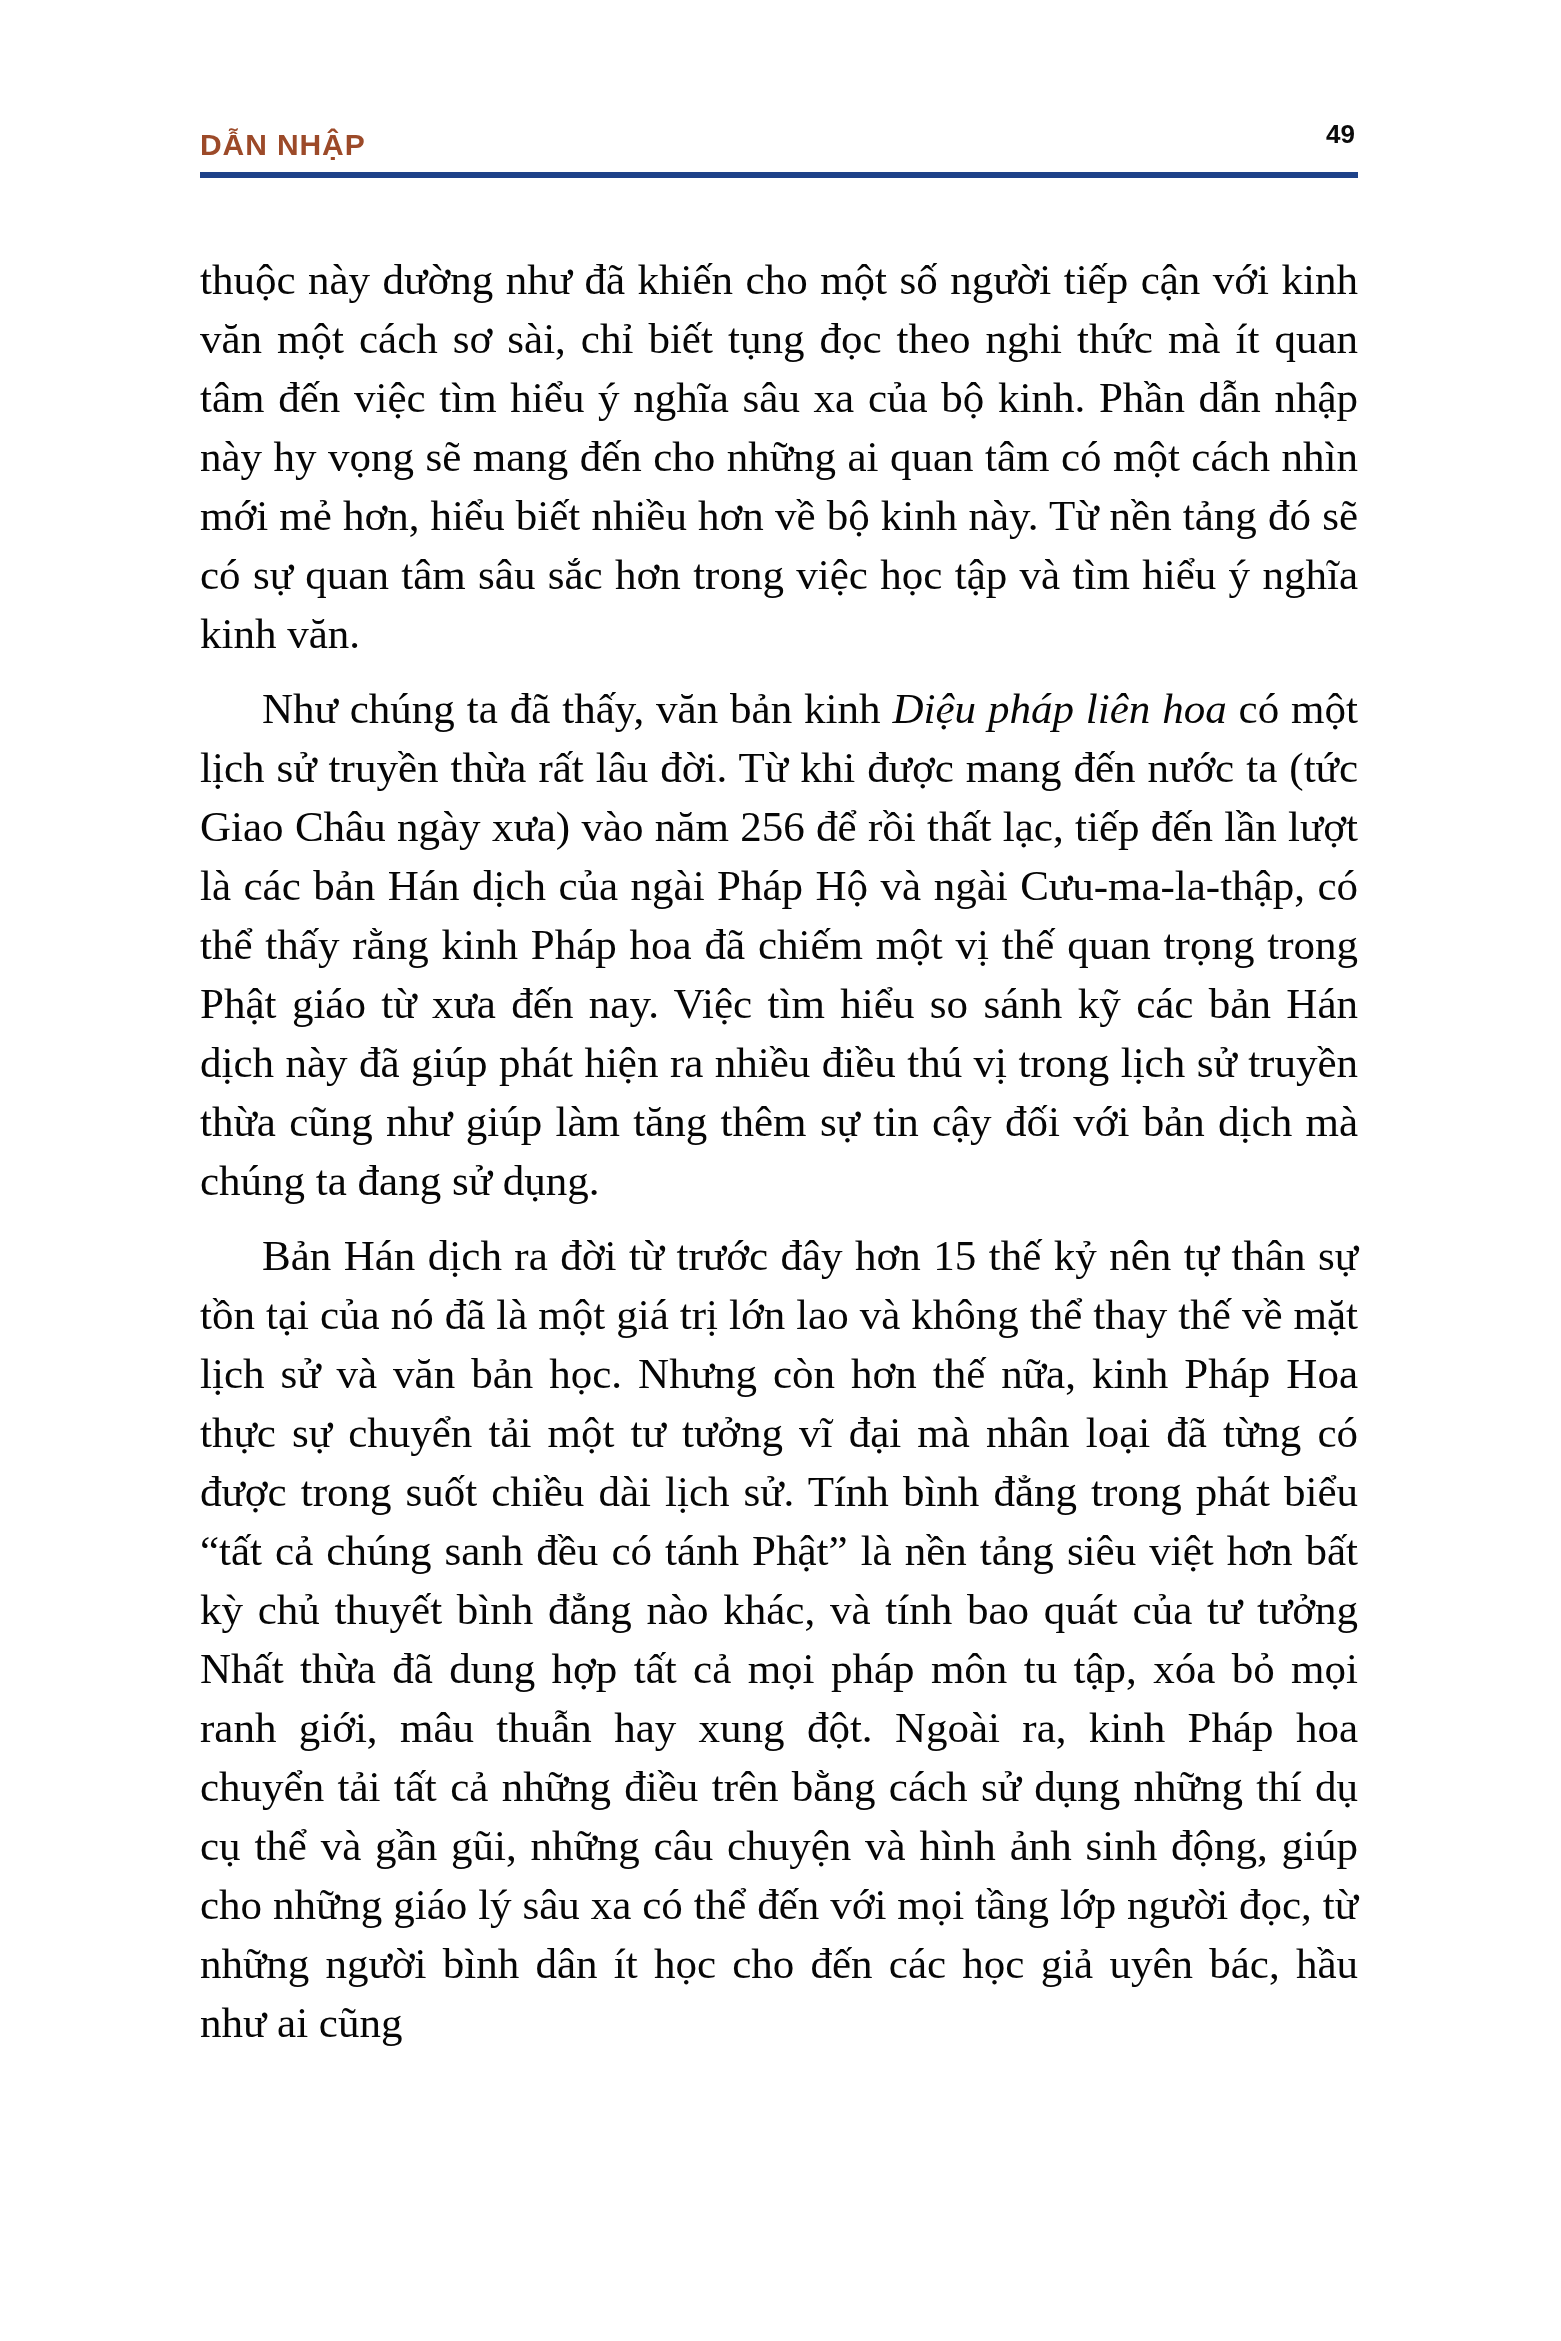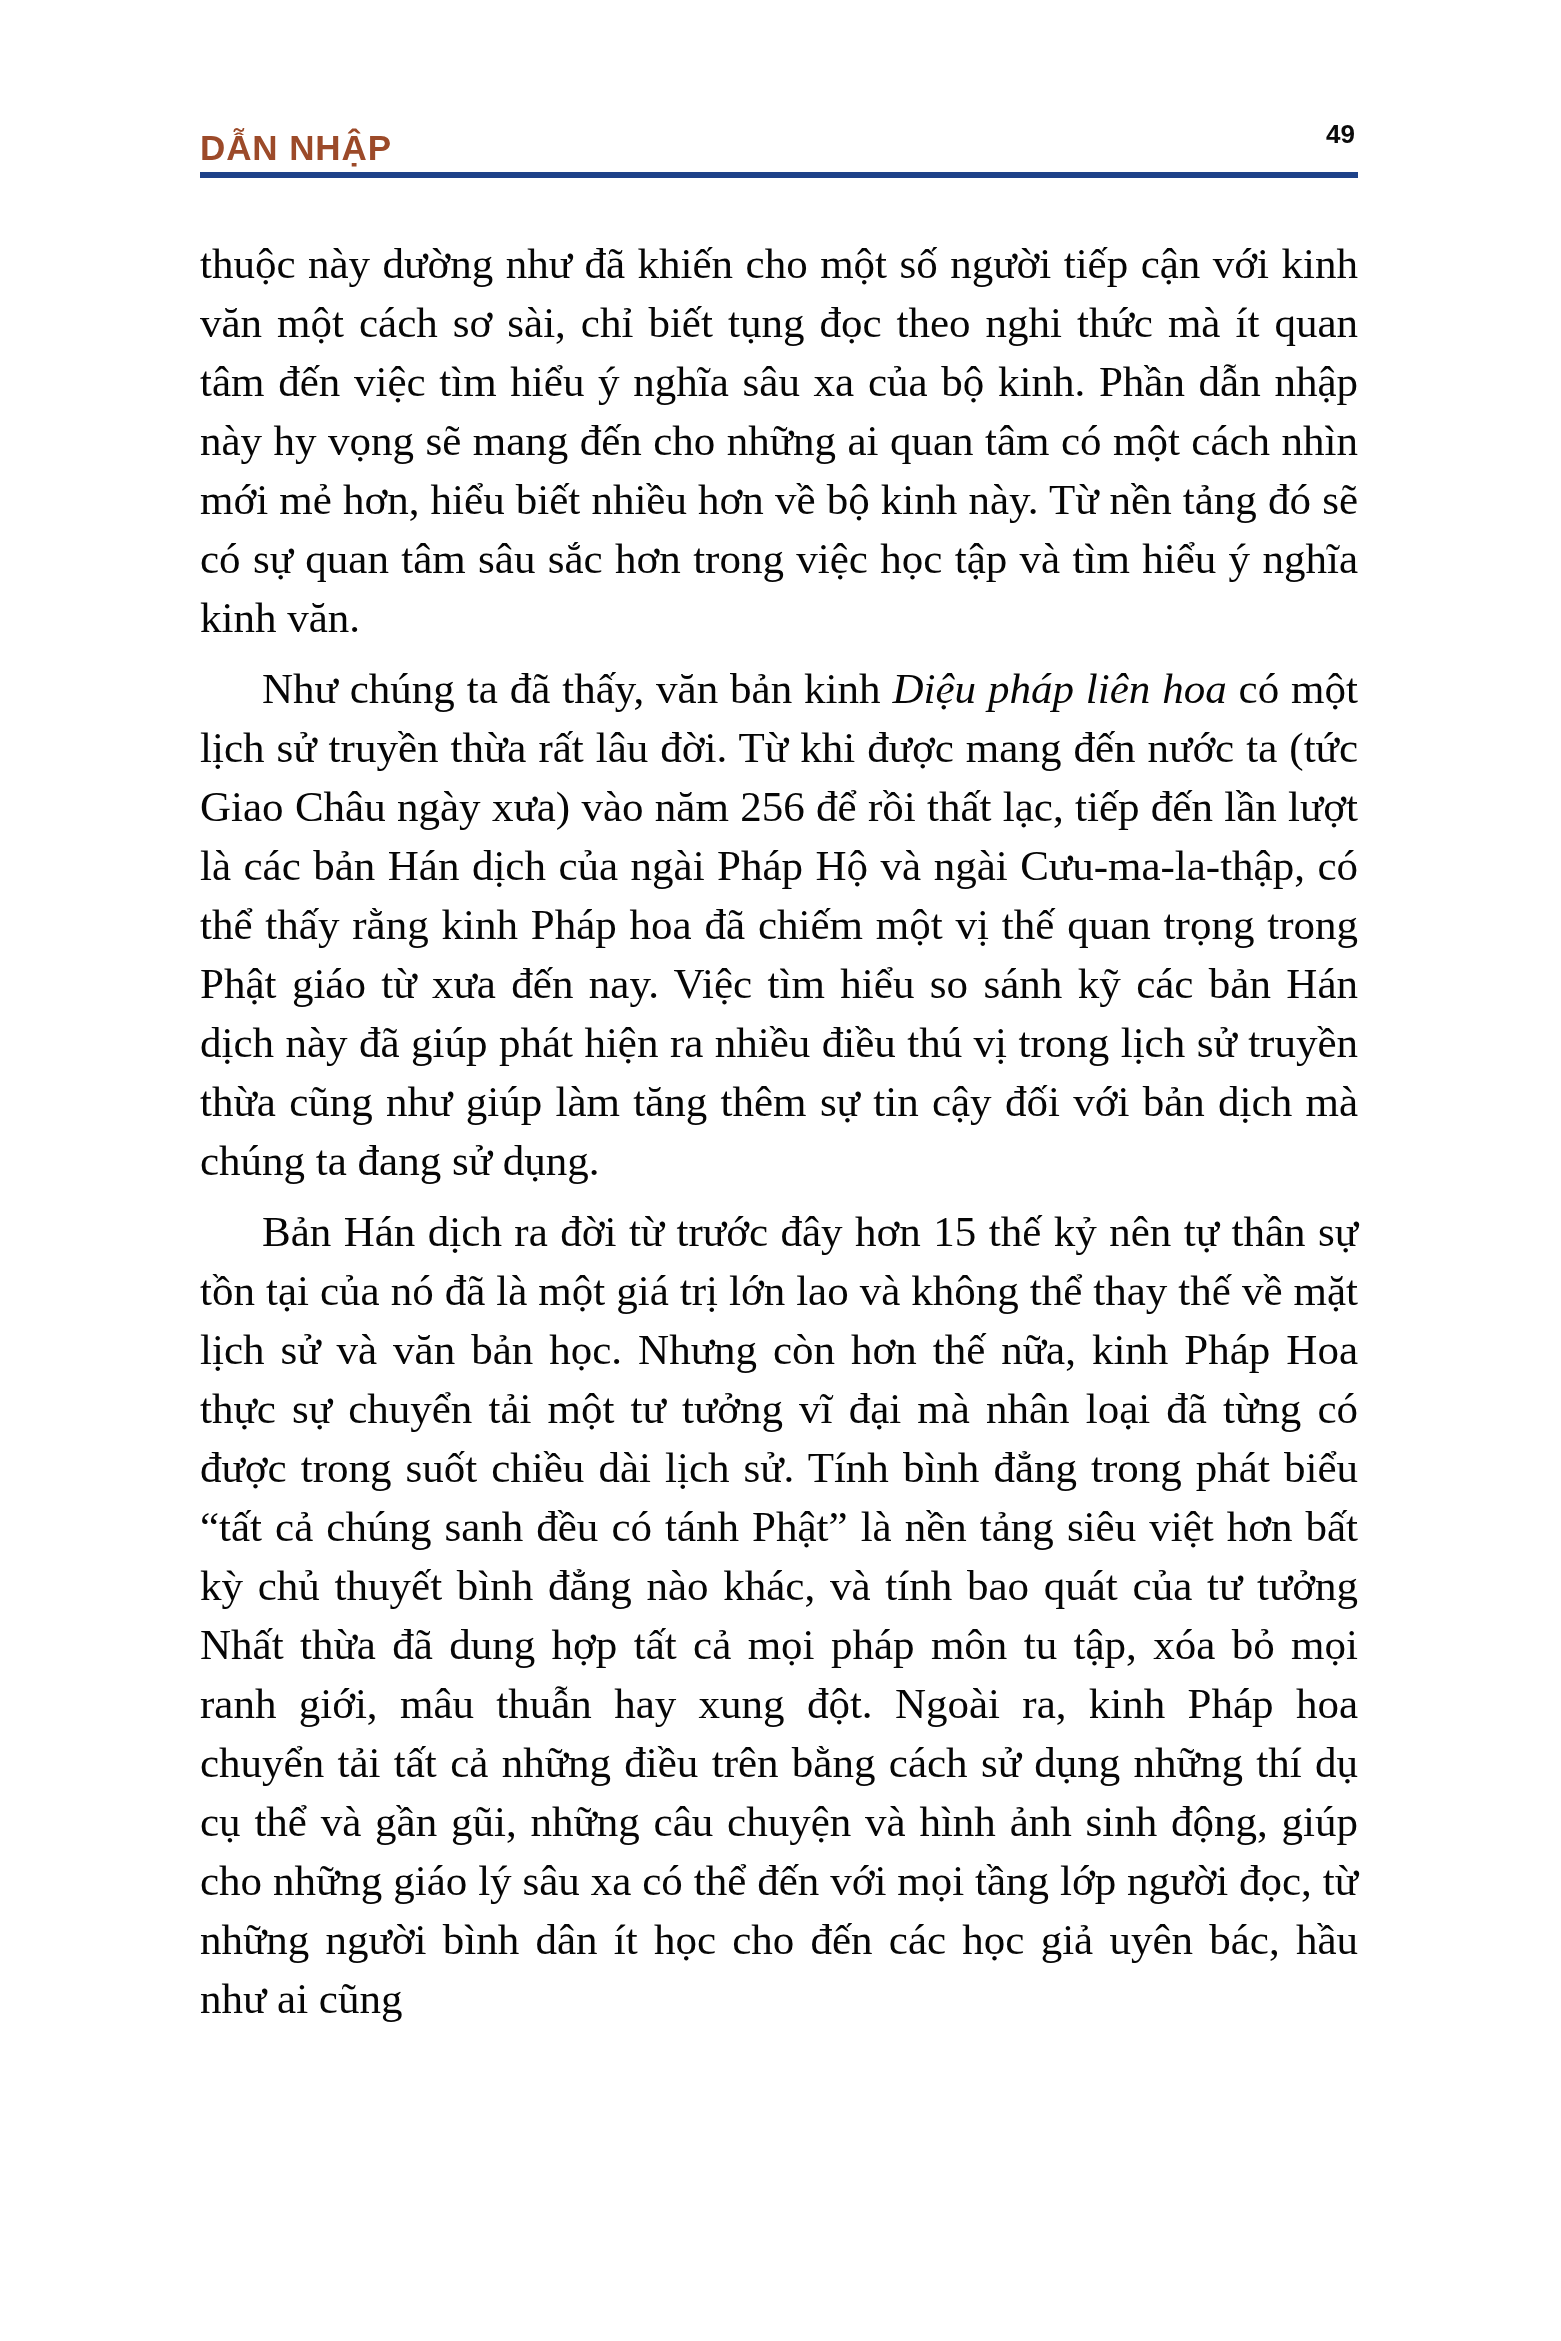--- a/index.html
+++ b/index.html
@@ -24,21 +24,21 @@
     background: var(--bg-color);
     overflow: hidden;
     font-family: "Liberation Serif", serif;
   }
   .running-head {
     position: absolute;
     left: 200px;
     top: 130px;
     font-family: "Liberation Sans", sans-serif;
     font-weight: bold;
-    font-size: 35px;
+    font-size: 30px;
     line-height: 1;
     letter-spacing: 0.9px;
     color: var(--title-color);
   }
   .page-number {
     position: absolute;
     right: 206px;
     top: 121px;
     font-family: "Liberation Sans", sans-serif;
     font-weight: bold;
@@ -58,21 +58,21 @@
     position: absolute;
     left: 200px;
     top: 234px;
     width: 1158px;
     font-size: 43px;
     line-height: 59px;
     color: var(--text-color);
     text-align: justify;
   }
   .body-text p {
-    margin: 0 0 12px 0;
+    margin: 16px 0 12px 0;
     padding: 0;
   }
   .body-text p.indent {
     text-indent: 62px;
   }
   .italic {
     font-style: italic;
   }
 </style>
 </head>

